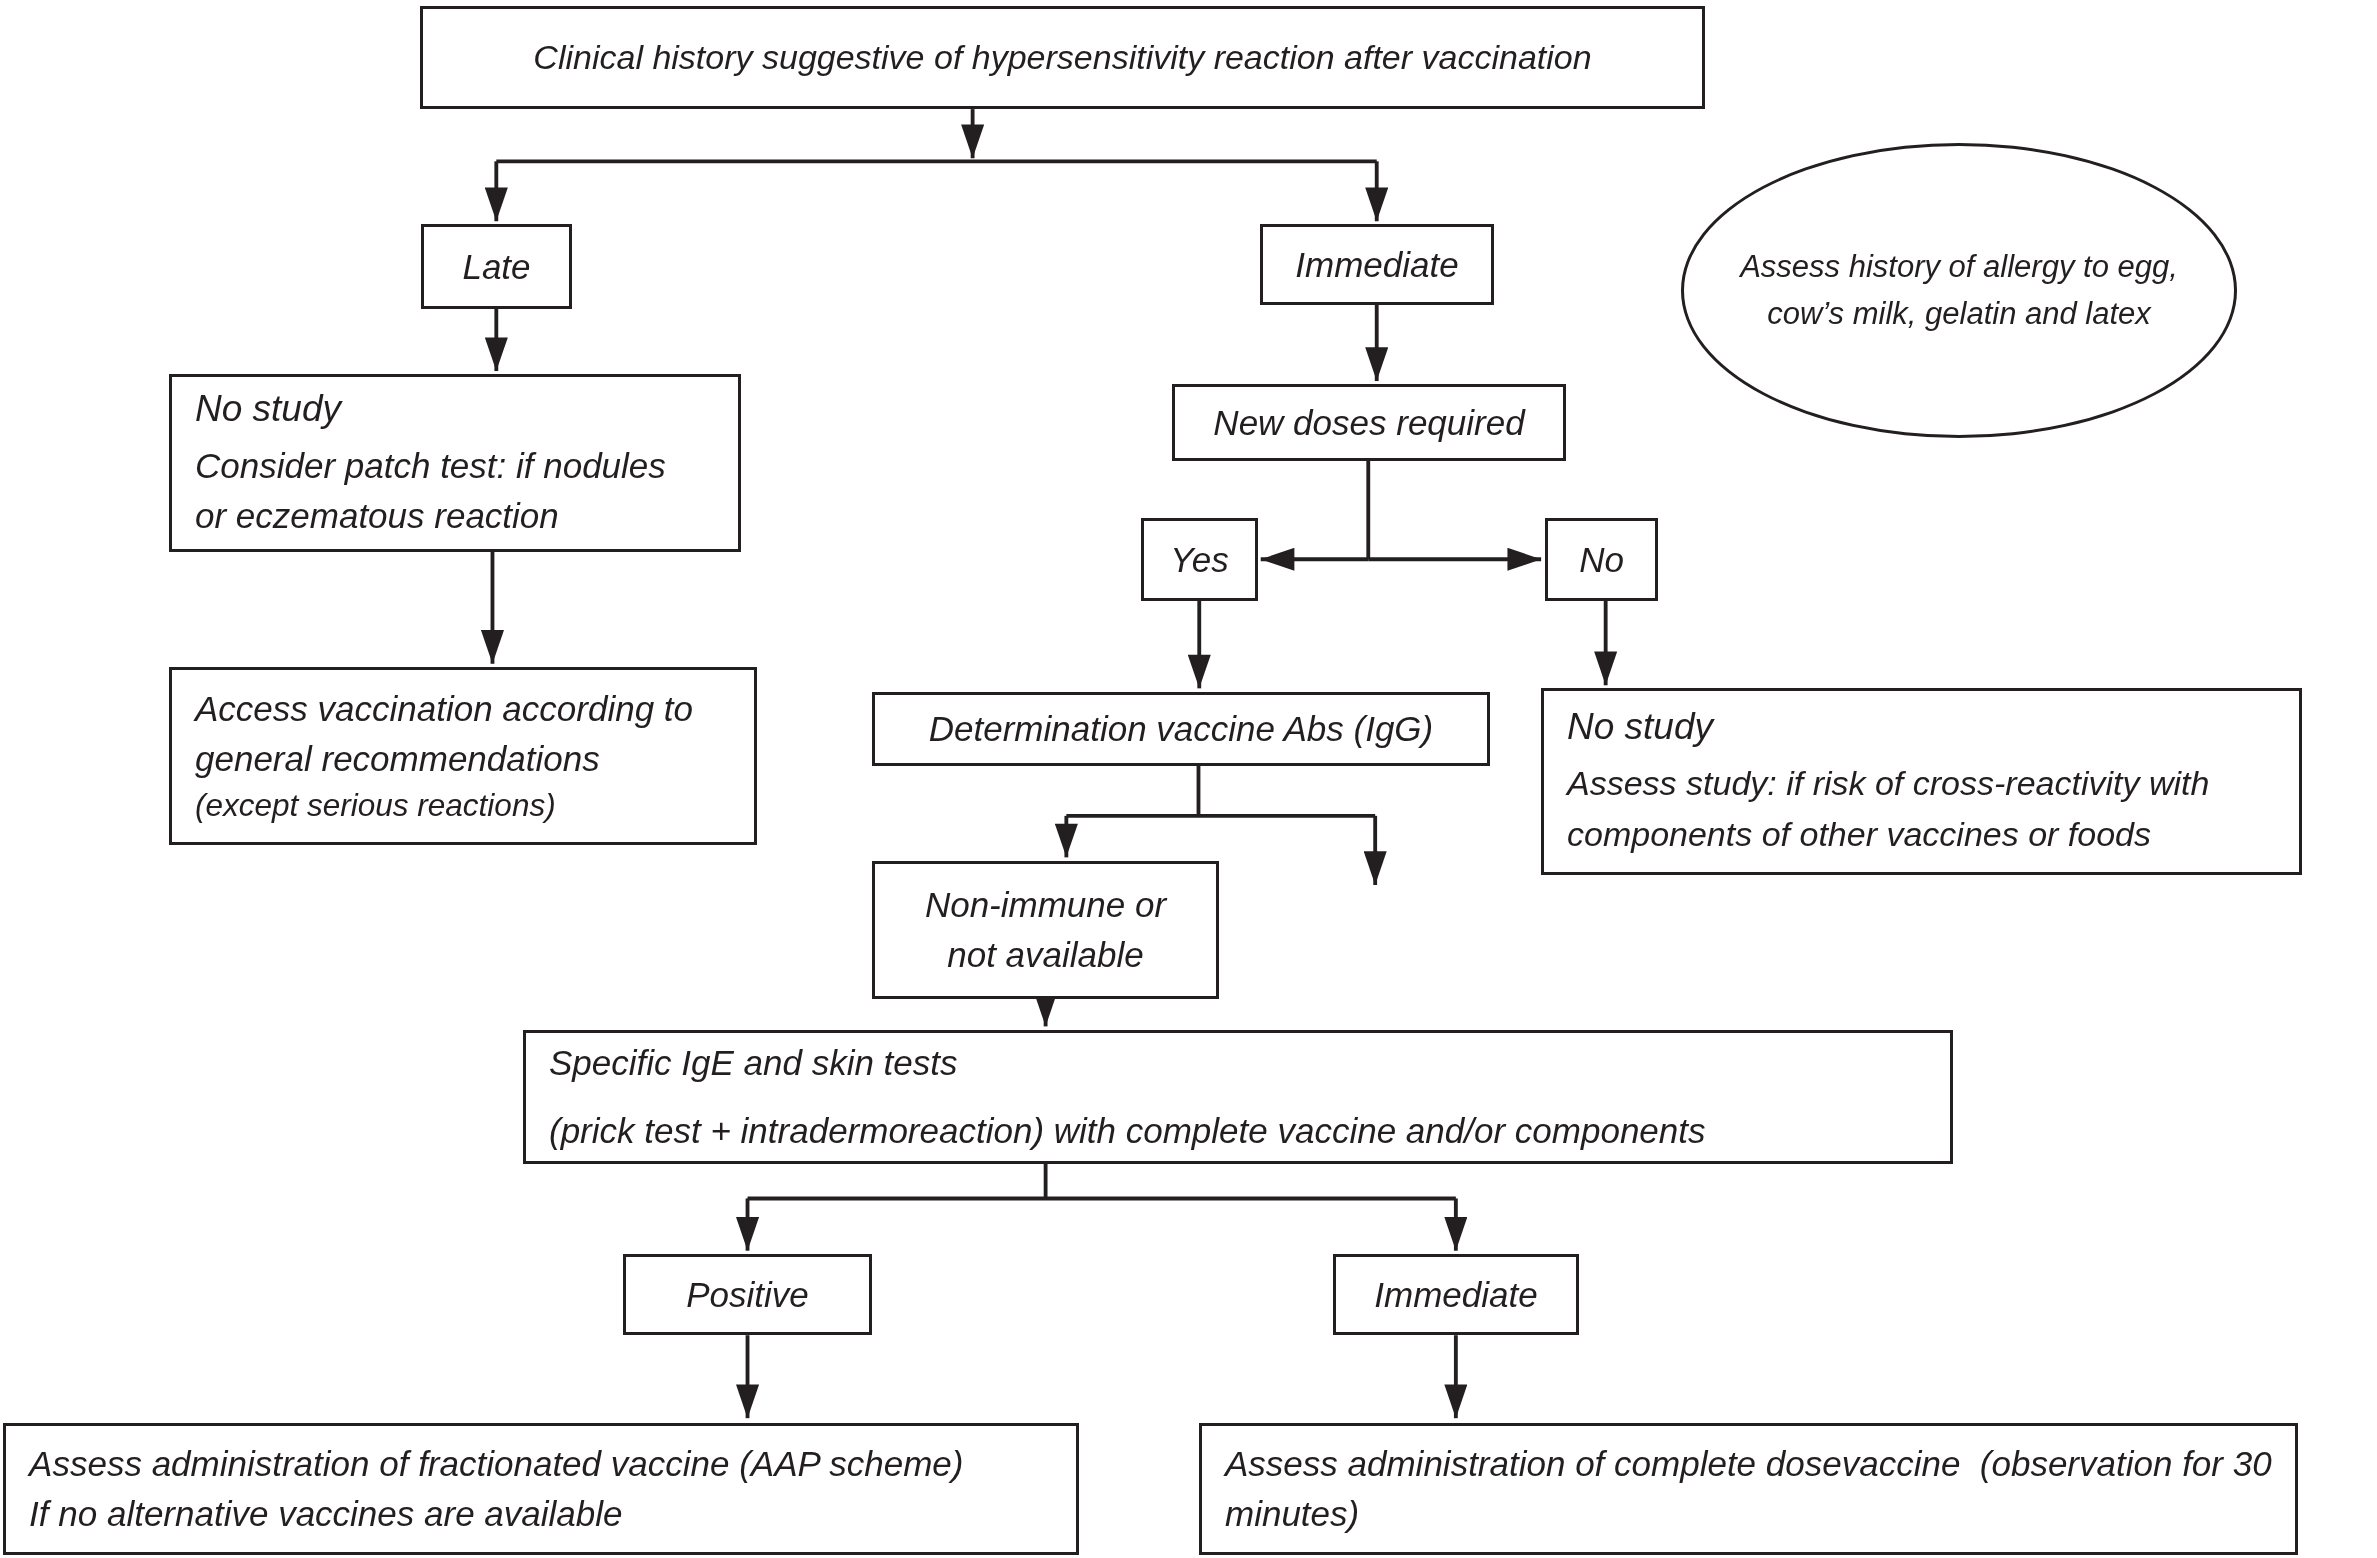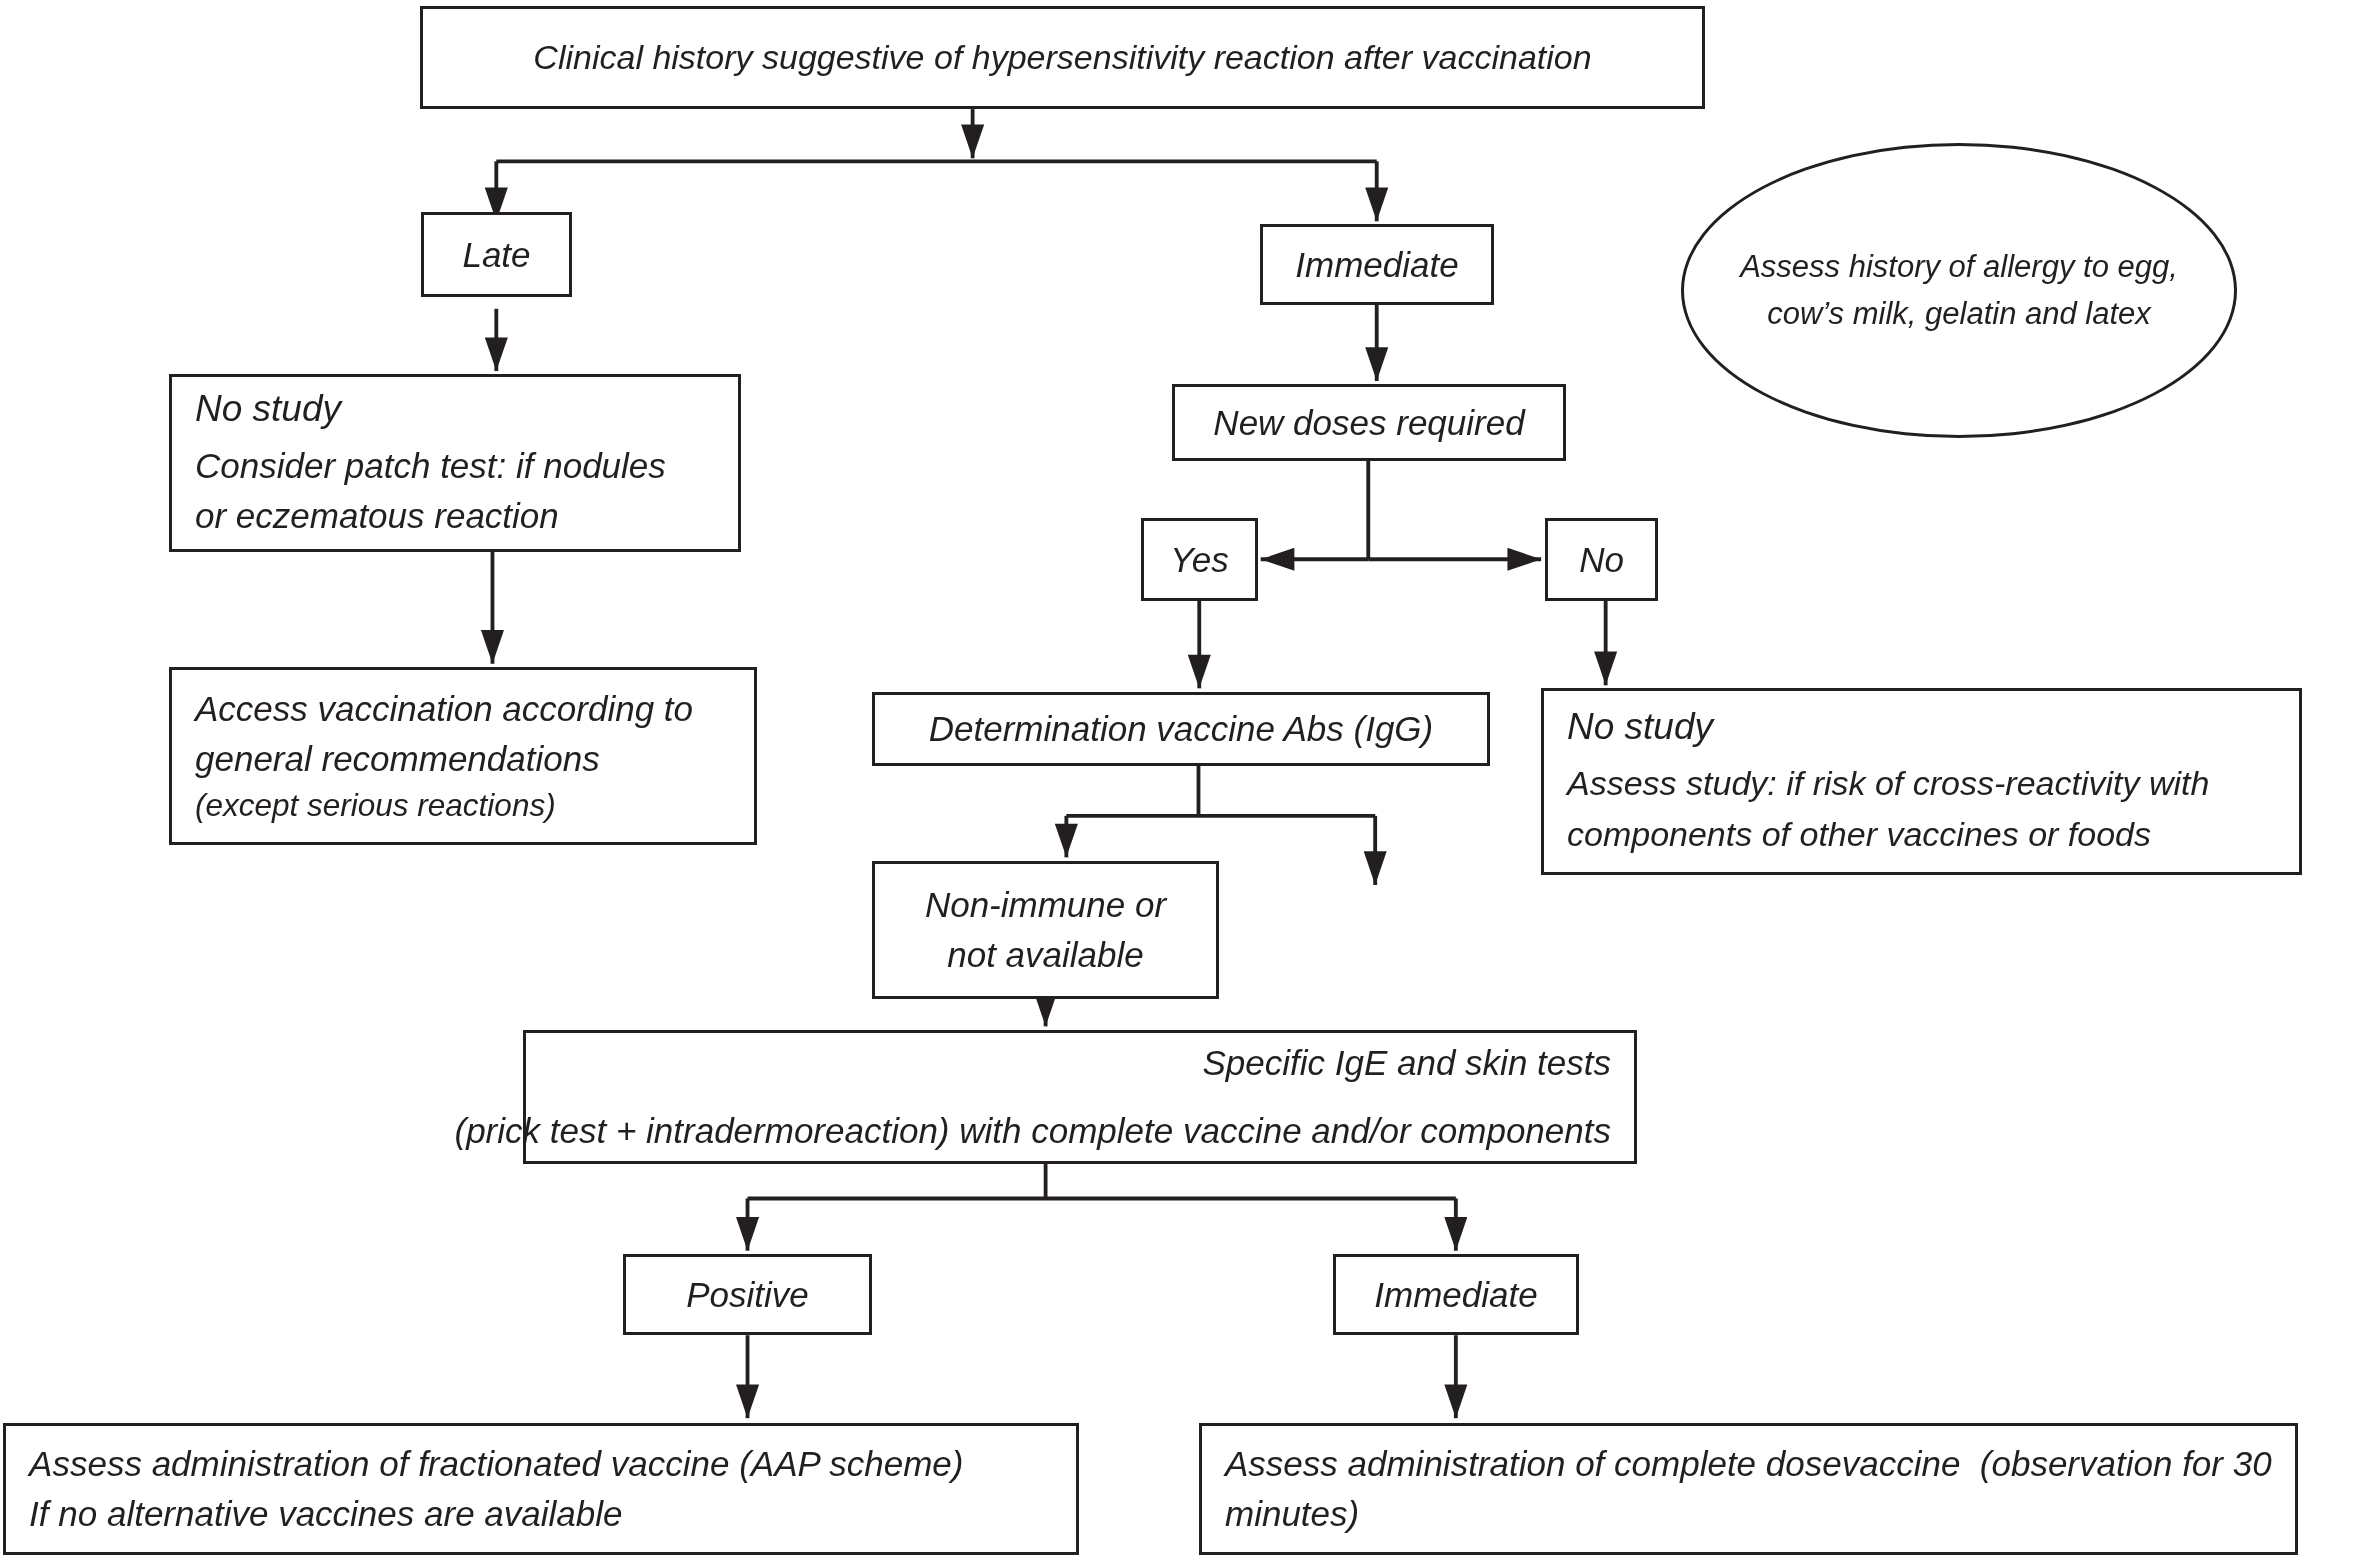--- a/index.html
+++ b/index.html
@@ -25,33 +25,33 @@
   .lbl{font-size:35px;line-height:1.25;}
   .title{font-size:34px;line-height:1.25;}
   .heading{font-size:37px;line-height:1.3;margin-bottom:7.7px;white-space:pre;}
   .line{font-size:35px;line-height:1.42;white-space:pre;}
   .note{font-size:31.5px;line-height:1.42;white-space:pre;}
   .small-line{font-size:34px;line-height:1.5;white-space:pre;}
   .ellipse-line{font-size:31px;line-height:1.5;white-space:pre;}
 
   
   .n-clinical{left:420px;top:6.1px;width:1285px;height:103px;}
-  .n-late{left:421px;top:212px;width:151px;height:85px;}
+  .n-late{left:421px;top:224px;width:151px;height:85px;}
   .n-immediate{left:1260px;top:224px;width:234px;height:81px;}
   .n-allergy{left:1681px;top:143px;width:556px;height:295px;border-radius:50%;}
   .n-nostudy-late{left:169px;top:374px;width:572px;height:178px;}
   .n-newdoses{left:1172px;top:384px;width:394px;height:77px;}
   .n-yes{left:1141px;top:518px;width:117px;height:83px;}
   .n-no{left:1545px;top:518px;width:113px;height:83px;}
   .n-access{left:169px;top:667px;width:588px;height:178px;}
   .n-determination{left:872px;top:692px;width:618px;height:74px;}
   .n-nostudy-imm{left:1541px;top:688px;width:761px;height:187px;}
   .n-nonimmune{left:872px;top:861px;width:347px;height:138px;}
   .n-immune{left:1241px;top:888px;width:202px;height:77px;}
-  .n-specific{left:523px;top:1030px;width:1114px;height:134px;align-items:flex-end;}
+  .n-specific{left:523px;top:1030px;width:1430px;height:134px;}
   .n-specific .line{margin:9.2px 0;}
   .n-positive{left:623px;top:1254px;width:249px;height:81px;}
   .n-negative{left:1333px;top:1254px;width:246px;height:81px;}
   .n-fractionated{left:3.1px;top:1423px;width:1076px;height:132px;}
   .n-complete{left:1199px;top:1423px;width:1099px;height:132px;}
 
   .conn{stroke:#231f20;stroke-width:5;fill:none;}
 </style>
 </head>
 <body>

